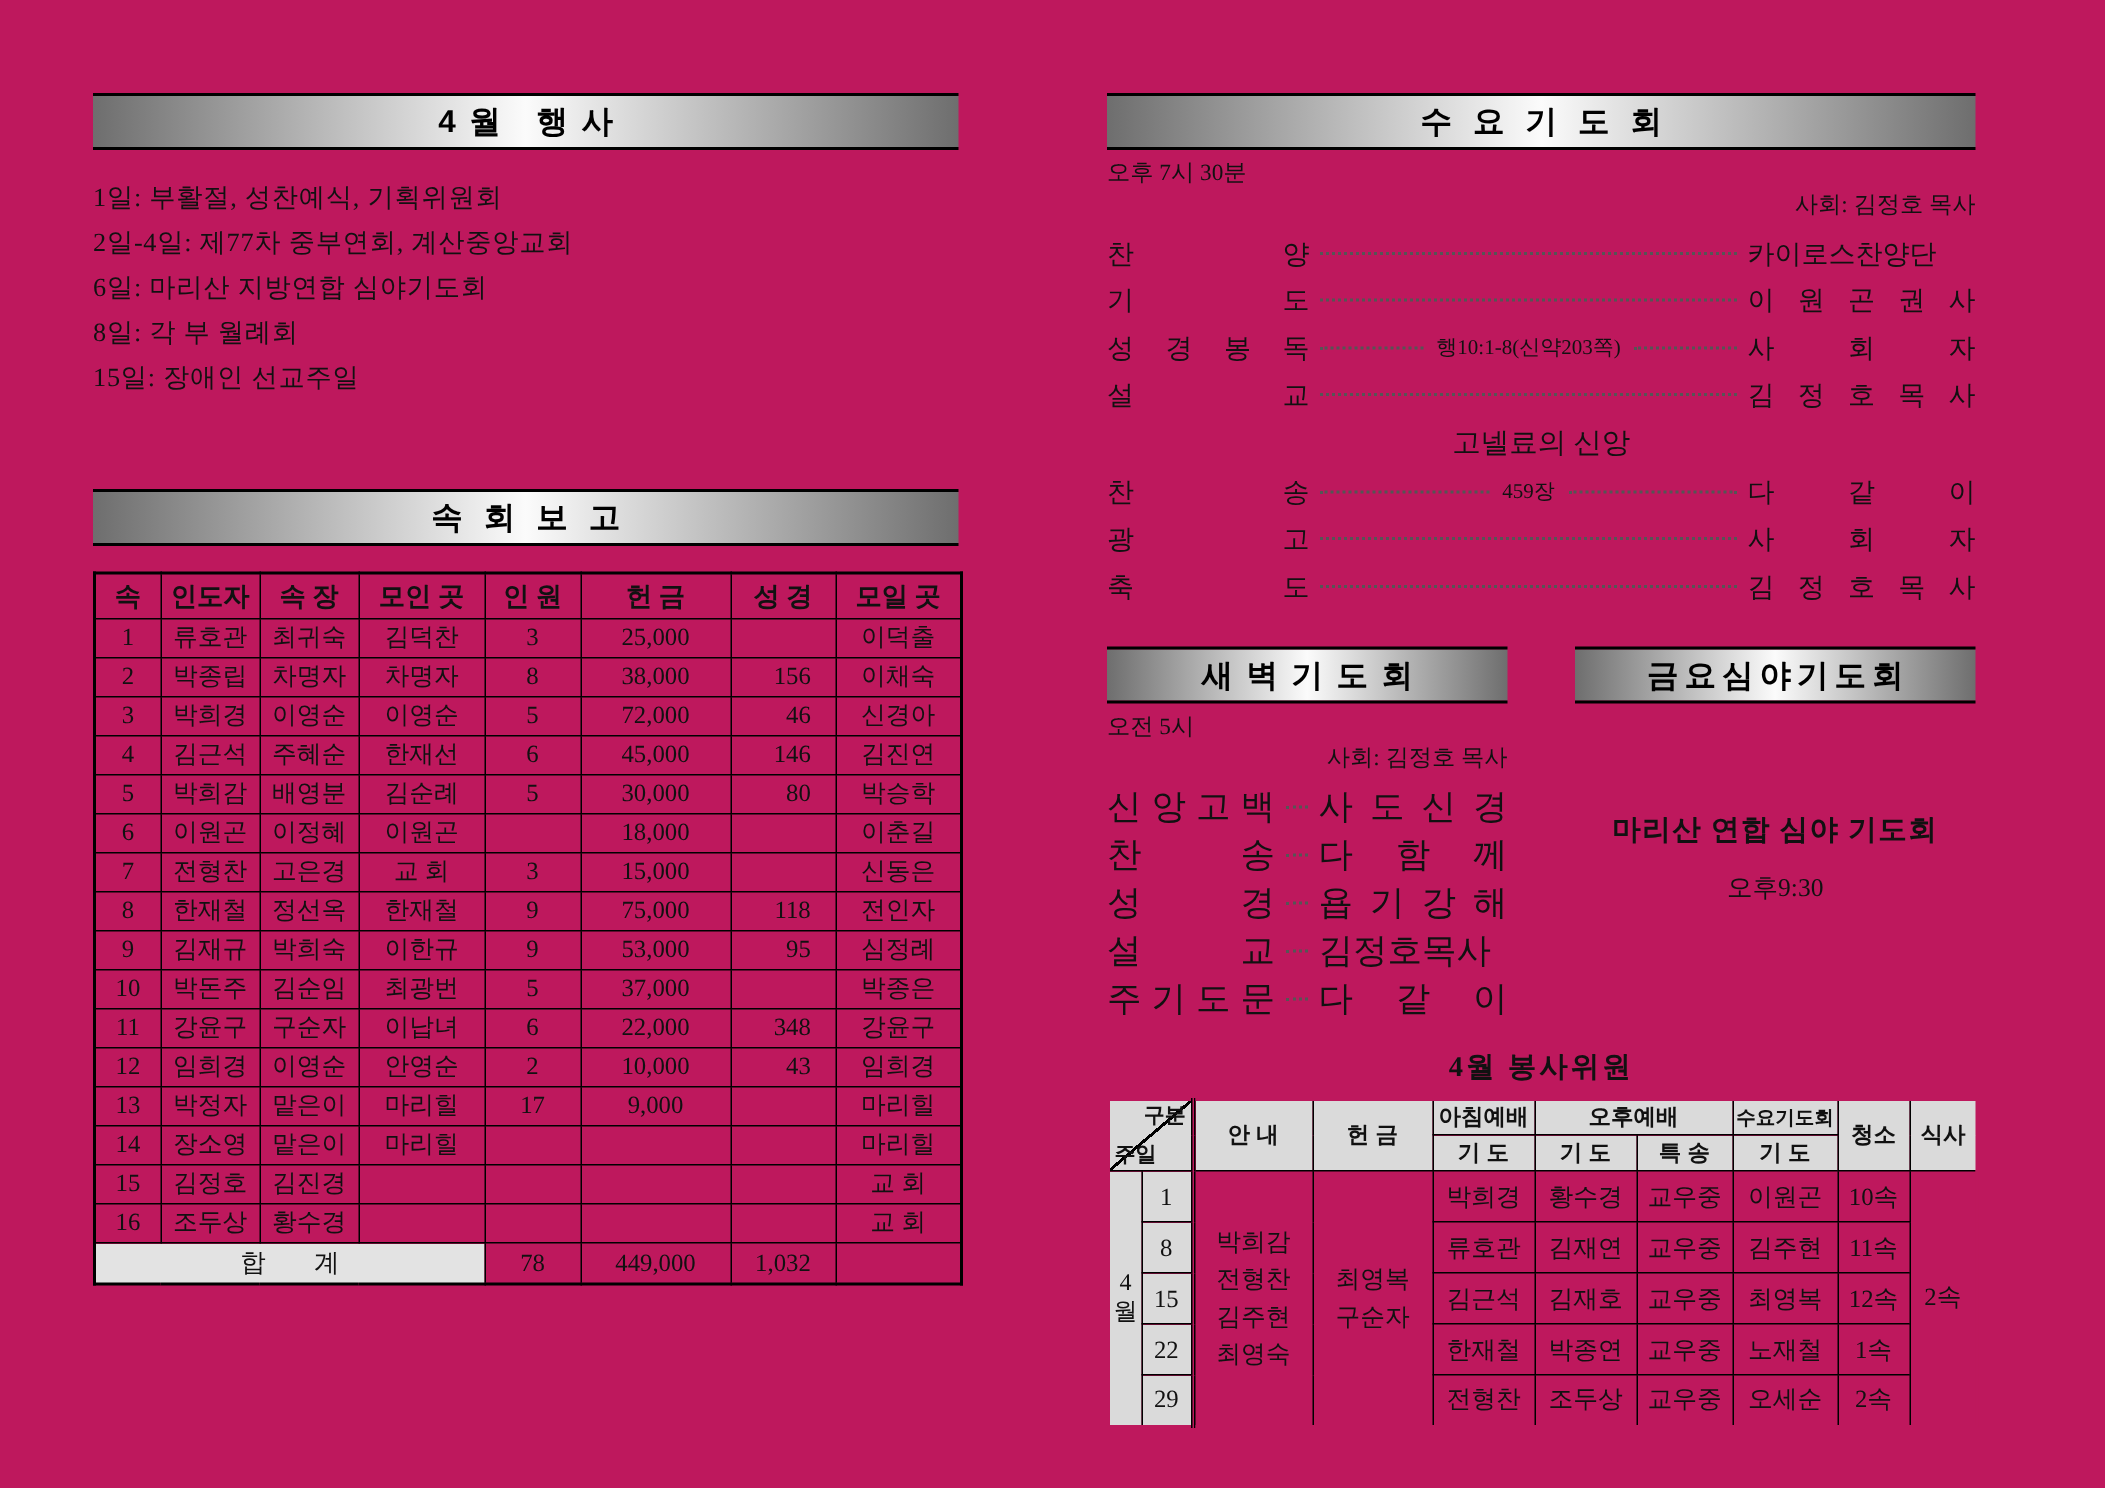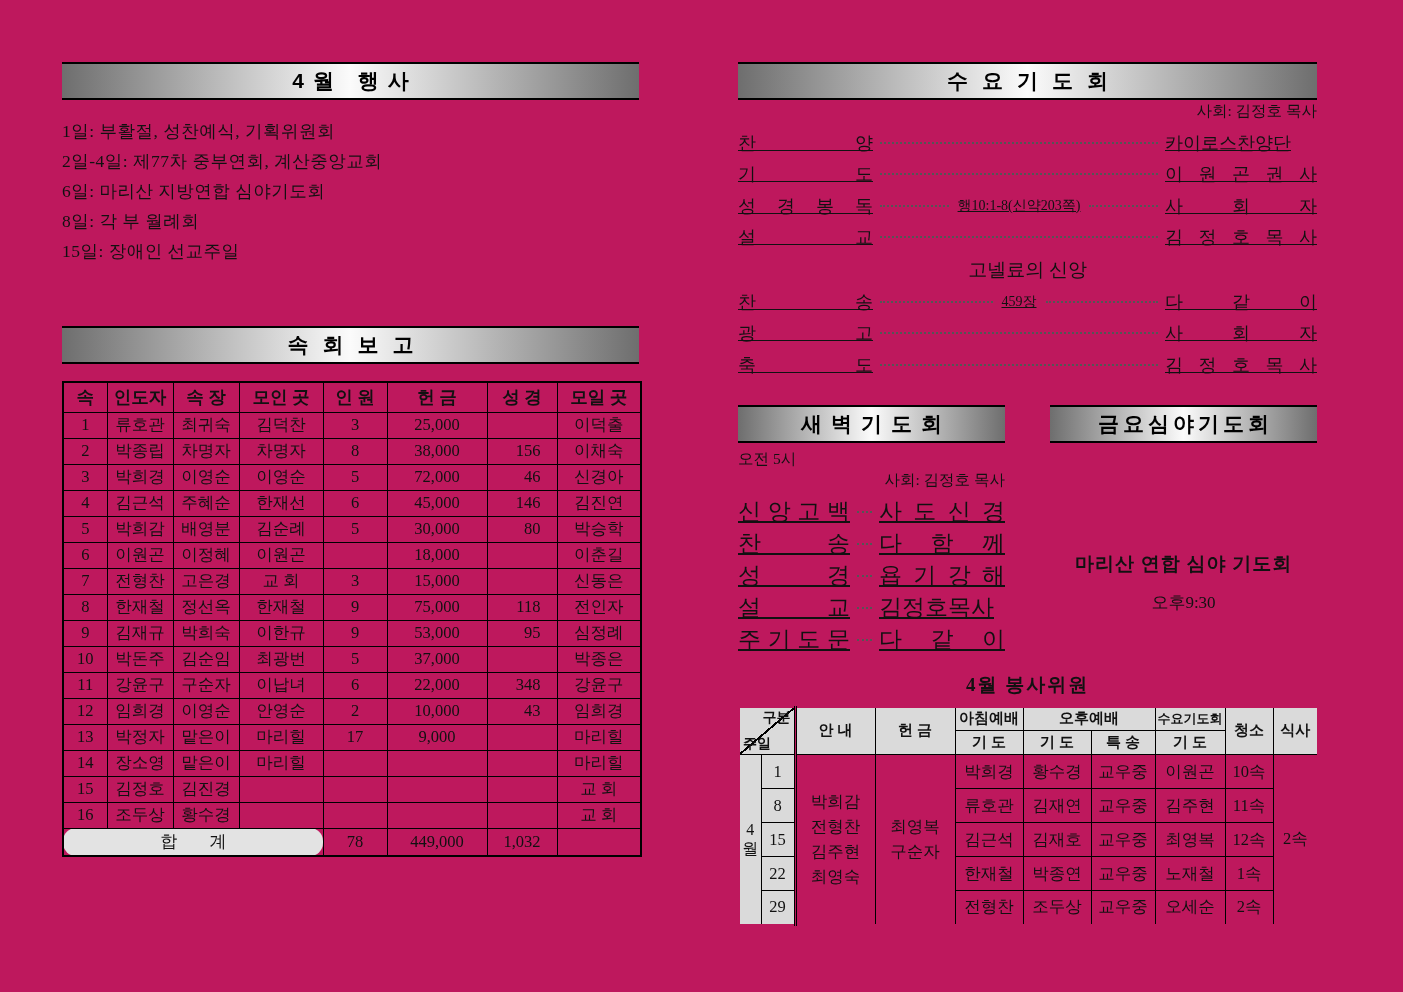--- a/index.html
+++ b/index.html
@@ -29,43 +29,43 @@
   .event-list .ev { height:30px; line-height:30px; font-size:17.5px; letter-spacing:0.5px; }
   .bar-sokhoe { margin-top:60px; }
 
   
   table { border-collapse:collapse; }
   .sokhoe { margin-top:17px; width:578px; border:2px solid #000; table-layout:fixed; }
   .sokhoe th, .sokhoe td { border:1px solid #000; text-align:center; overflow:hidden; }
   .sokhoe thead th { height:30px; font-size:17.5px; font-weight:bold; }
   .sokhoe tbody td { height:26px; font-size:16.5px; }
   .sokhoe td.col-bible { text-align:right; padding-right:16px; }
-  .sokhoe tr.total td { height:28px;border-radius:13px; }
+  .sokhoe tr.total td { height:28px; }
   .sokhoe tr.total .t-label { background:#e3e3e3; font-size:17px; letter-spacing:14px; text-indent:14px; }
   .sokhoe tr.total .t-bible { text-align:right; padding-right:16px;margin-left:21px; }
 
   
   .meta-row { display:flex; justify-content:space-between; margin-top:6px;
               font-size:15.5px; height:20px; line-height:20px; }
   .mod-row { text-align:right; font-size:15.5px; height:22px; line-height:22px; }
   .program { margin-top:5px; }
-  .pline { display:flex; align-items:center; height:31.5px; font-size:18px;text-decoration:underline; }
+  .pline { display:flex; align-items:center; height:31.5px; font-size:18px; }
   .pl-label { width:135px; text-align:justify; text-align-last:justify; white-space:nowrap; }
   .pl-dots { flex:1; height:0; border-top:2px dotted #555; margin:0 7px; }
   .pl-mid { white-space:nowrap; padding:0 2px; font-size:14px; }
   .pl-value { width:152px; text-align:justify; text-align-last:justify; white-space:nowrap; }
   .pline-title { height:33px; line-height:33px; text-align:center; font-weight:normal; font-size:19px; }
 
   
   .subcols { display:flex; gap:45px; margin-top:24px; }
   .subcol { width:276px; }
   .dawn .pl-label { width:112px; }
   .dawn .pl-value { width:126px; }
   .dawn .pline { height:32px; font-size:23px; }
-  .friday-body { margin-top:108px; text-align:center; }
+  .friday-body { margin-top:71px; text-align:center; }
   .friday-line1 { font-weight:bold; font-size:19px; letter-spacing:1px; }
   .friday-line2 { margin-top:14px; font-size:17px; }
 
   
   .bongsa-title { margin-top:16px; text-align:center; font-weight:bold; font-size:19px; letter-spacing:2px; }
   .bongsa { margin-top:8px; width:579px; border:2px solid #be185d; table-layout:fixed; font-size:16px; }
   .bongsa th, .bongsa td { border:1px solid #000; text-align:center; overflow:hidden; }
   .bongsa thead th { background:#dadada; font-family:"Liberation Sans","DejaVu Sans",sans-serif;
                      font-weight:bold; font-size:15px; height:24px; }
   .bongsa thead th.th-narrow { font-size:13px; }
@@ -295,20 +295,23 @@
             <td class="t-bible">1,032</td>
             <td class="t-place">&nbsp;</td>
           </tr>
         </tbody>
     </table>
   </div>
 
   <div class="col col-right">
     <div class="bar ls-wide">
       <span>수요기도회</span>
+    </div>
+    <div class="meta-row">
+      <span>오후 7시 30분</span>
     </div>
     <div class="mod-row">사회: 김정호 목사</div>
     <div class="program">
         <div class="pline">
           <div class="pl-label">찬 양</div>
           <span class="pl-dots"></span>
           <div class="pl-value">카이로스찬양단</div>
         </div>
         <div class="pline">
           <div class="pl-label">기 도</div>

